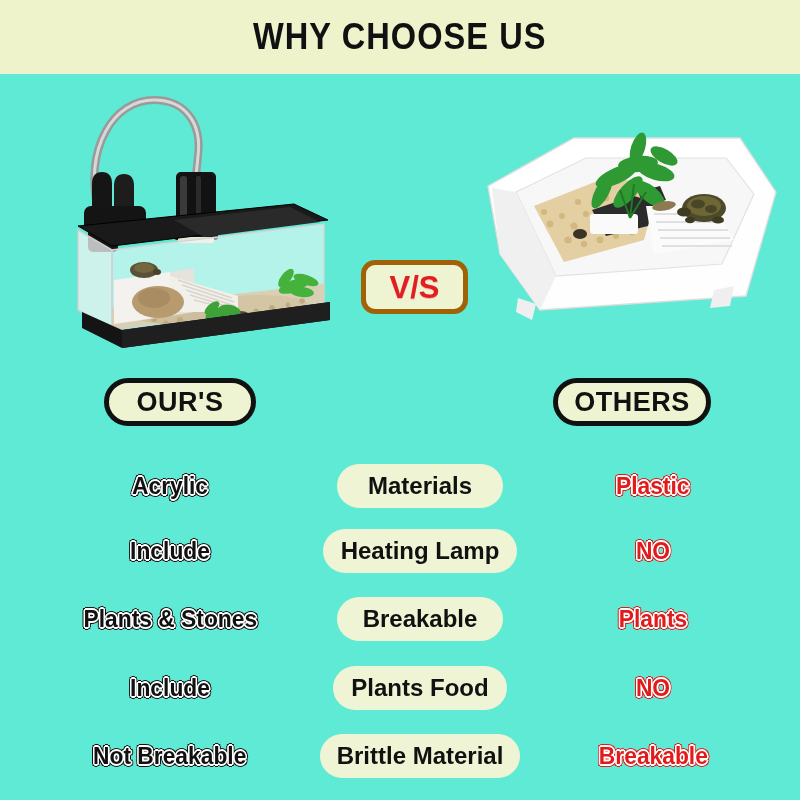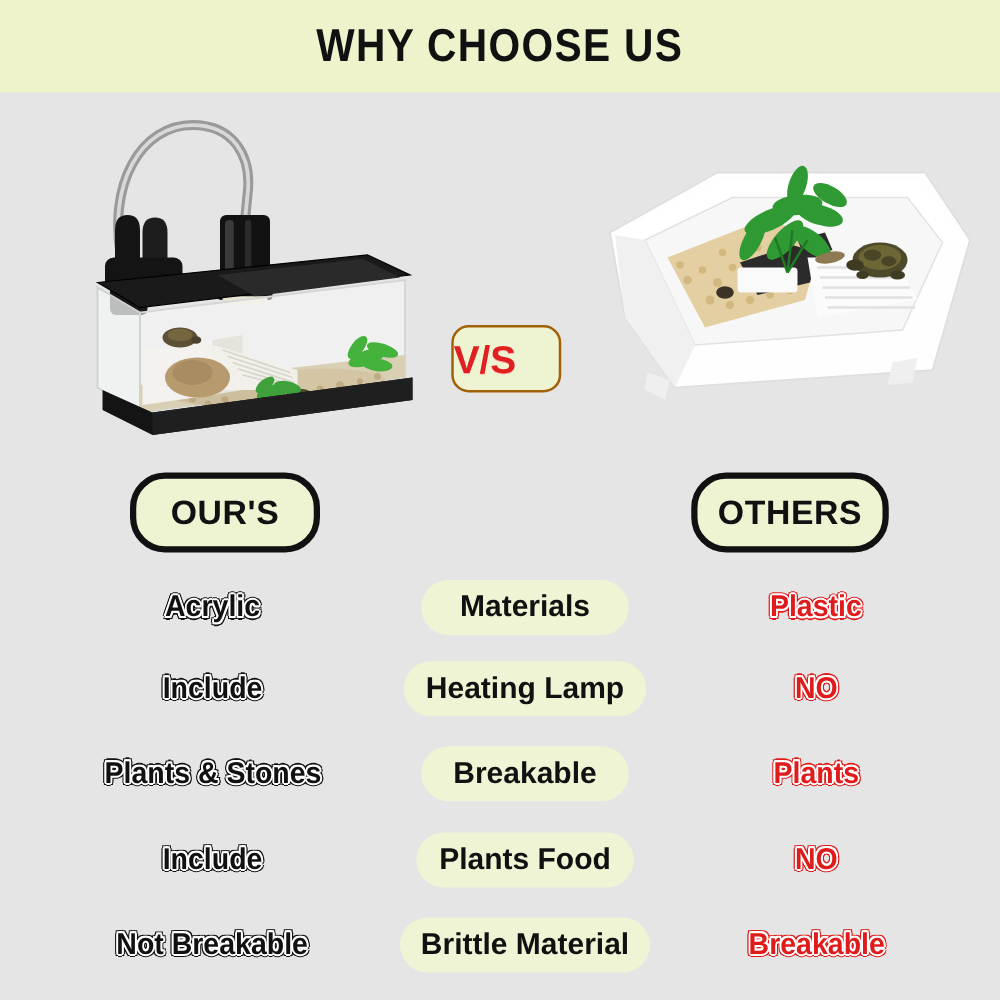--- a/index.html
+++ b/index.html
@@ -3,21 +3,21 @@
 <meta charset="utf-8">
 <style>
   html,body{margin:0;padding:0;}
   body{
     width:800px;height:800px;
     background:#ffffff;
     font-family:"Liberation Sans", sans-serif;
     overflow:hidden;
     position:relative;
   }
-  .page{width:800px;height:800px;position:relative;background:#e5e5e5;}
+  .page{width:800px;height:800px;position:relative;background:#5eead4;}
 
   
   .header-band{
     position:absolute;left:0;top:0;width:800px;height:74px;
     background:#eef3cc;
     display:flex;align-items:center;justify-content:center;
   }
   .header-title{
     font-family:"Liberation Sans", sans-serif;
     font-weight:bold;
@@ -33,44 +33,44 @@
   .products{
     position:absolute;left:0;top:74px;width:800px;height:300px;
   }
   .product{position:absolute;}
   .product-left{left:62px;top:6px;width:280px;height:270px;}
   .product-right{left:478px;top:40px;width:308px;height:230px;}
 
   
   .vs-badge{
     position:absolute;left:361px;top:186px;
-    width:88px;height:54px;
+    width:107px;height:54px;
     box-sizing:border-box;
     background:#eef3d2;
-    border:2px solid #a16207;
+    border:5px solid #a16207;
     border-radius:14px;
-    display:flex;align-items:center;
+    display:flex;align-items:center;justify-content:center;
   }
   .vs-text{
     font-family:"Liberation Sans", sans-serif;
     font-weight:bold;font-size:31px;color:#e02020;
     letter-spacing:0px;
     line-height:1;
     text-shadow:0 1px 0 #ffb0b0;
   }
 
   
   .col-pill{
     position:absolute;
     box-sizing:border-box;
     background:#eef3d2;
     border:5px solid #111;
     border-radius:28px;
     display:flex;align-items:center;justify-content:center;
-    height:64px;
+    height:48px;
   }
   .col-pill span{
     font-family:"Liberation Sans", sans-serif;
     font-weight:bold;font-size:27px;color:#111;
     letter-spacing:0.5px;white-space:nowrap;
   }
   .pill-ours{left:104px;top:378px;width:152px;}
   .pill-others{left:553px;top:378px;width:158px;}
 
   

